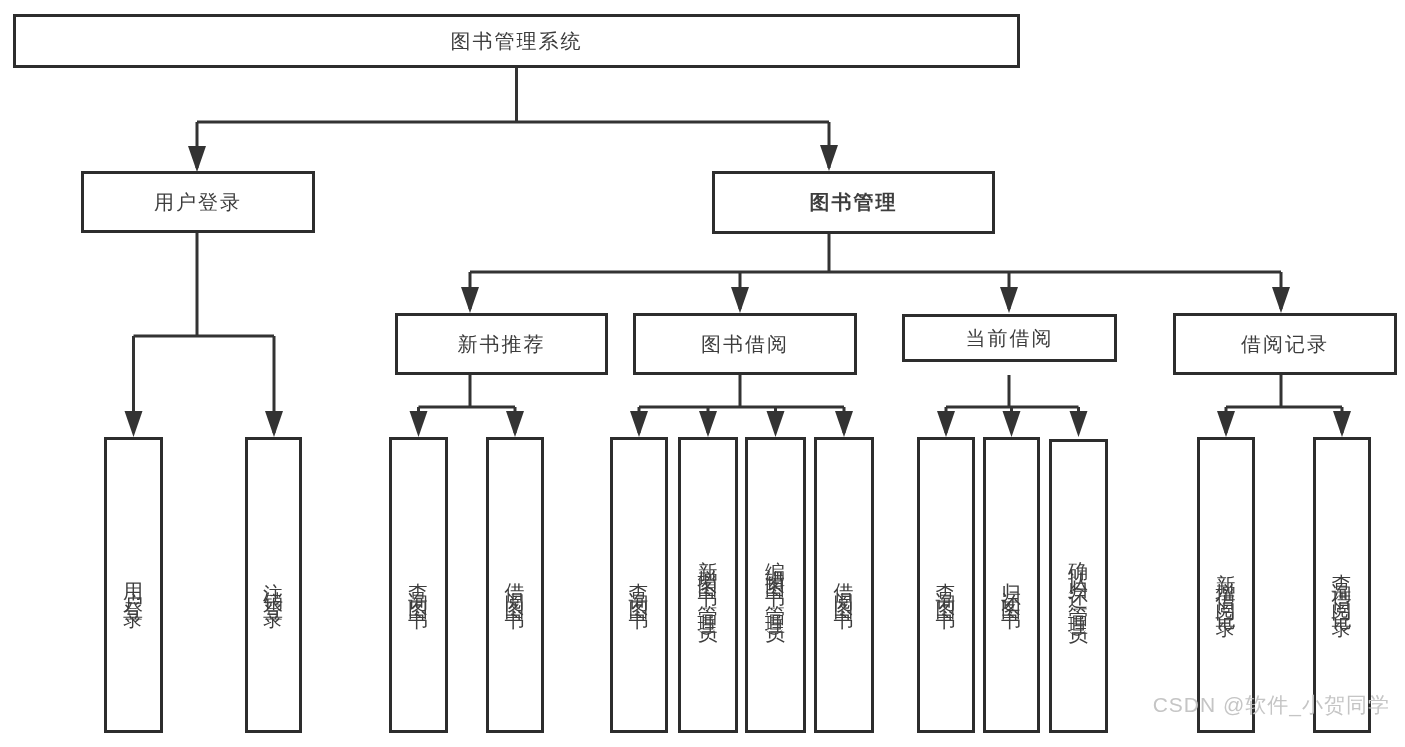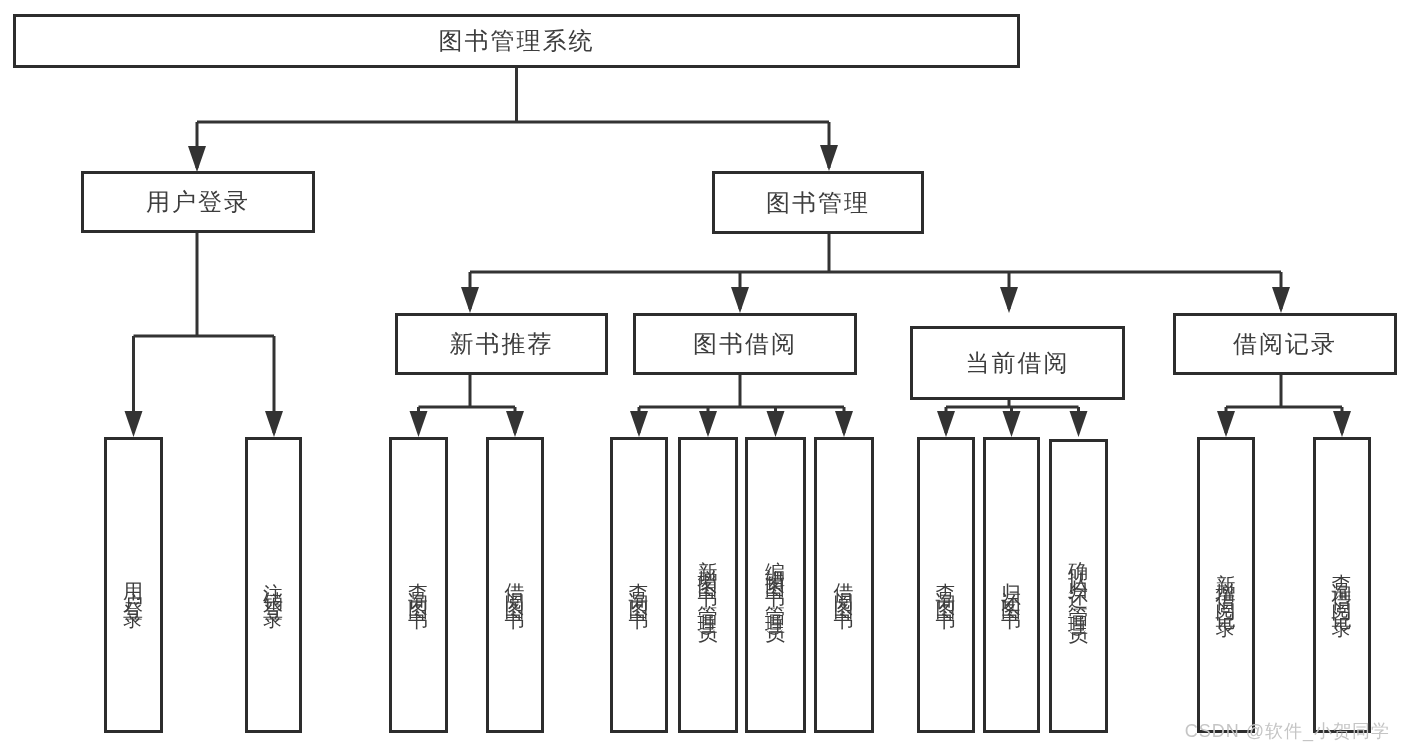--- a/index.html
+++ b/index.html
@@ -20,37 +20,37 @@
     position: absolute;
     box-sizing: border-box;
     border: 3px solid #2d2d2d;
     background: #ffffff;
     display: flex;
     align-items: center;
     justify-content: center;
     color: #3d3d3d;
   }
   .hbox {
-    font-size: 24px;
+    font-size: 20px;
     letter-spacing: 2px;
     white-space: nowrap;
   }
   .vbox {
     font-size: 20px;
     writing-mode: vertical-rl;
     text-orientation: mixed;
     letter-spacing: 9px;
     line-height: 1;
   }
   .lbl { display: inline-block; }
   .watermark {
     position: absolute;
     right: 15px;
-    bottom: 4px;
-    font-size: 18px;
+    bottom: 28px;
+    font-size: 21px;
     color: #c5c5c5;
     letter-spacing: 1px;
     white-space: nowrap;
     margin-top: 18px;
   }
 </style>
 </head>
 <body>
 
 <div class="stage">
@@ -121,31 +121,31 @@
     </g>
   </svg>
 
   <div class="box hbox" style="left:13px; top:14px; width:1007px; height:54px;">
     <span class="lbl">图书管理系统</span>
   </div>
 
   <div class="box hbox" style="left:81px; top:171px; width:234px; height:62px;">
     <span class="lbl">用户登录</span>
   </div>
-  <div class="box hbox" style="left:712px; top:171px; width:212px; height:63px;">
+  <div class="box hbox" style="left:712px; top:171px; width:283px; height:63px;font-weight:bold;">
     <span class="lbl">图书管理</span>
   </div>
 
   <div class="box hbox" style="left:363px; top:313px; width:213px; height:62px;margin-left:32px;">
     <span class="lbl">新书推荐</span>
   </div>
   <div class="box hbox" style="left:633px; top:313px; width:224px; height:62px;">
     <span class="lbl">图书借阅</span>
   </div>
-  <div class="box hbox" style="left:902px; top:326px; width:215px; height:74px;margin-left:8px;">
+  <div class="box hbox" style="left:902px; top:314px; width:215px; height:48px;">
     <span class="lbl">当前借阅</span>
   </div>
   <div class="box hbox" style="left:1173px; top:313px; width:224px; height:62px;">
     <span class="lbl">借阅记录</span>
   </div>
 
   <div class="box vbox" style="left:104px; top:437px; width:59px; height:296px;">
     <span class="lbl">用户登录</span>
   </div>
   <div class="box vbox" style="left:245px; top:437px; width:57px; height:296px;">

